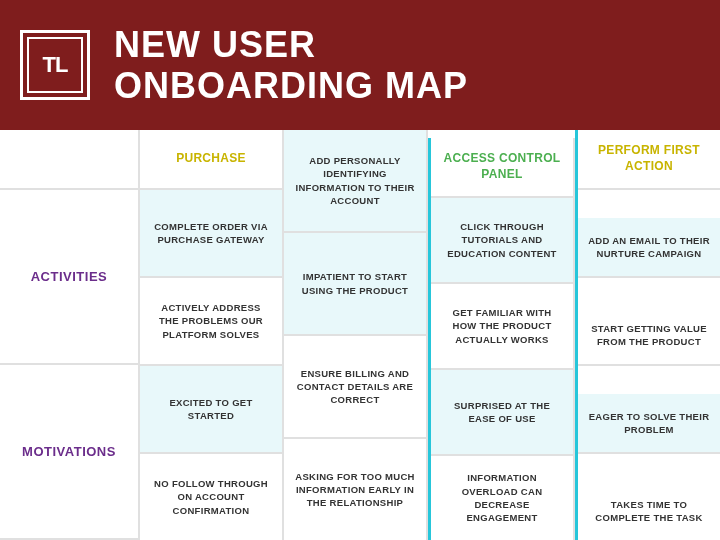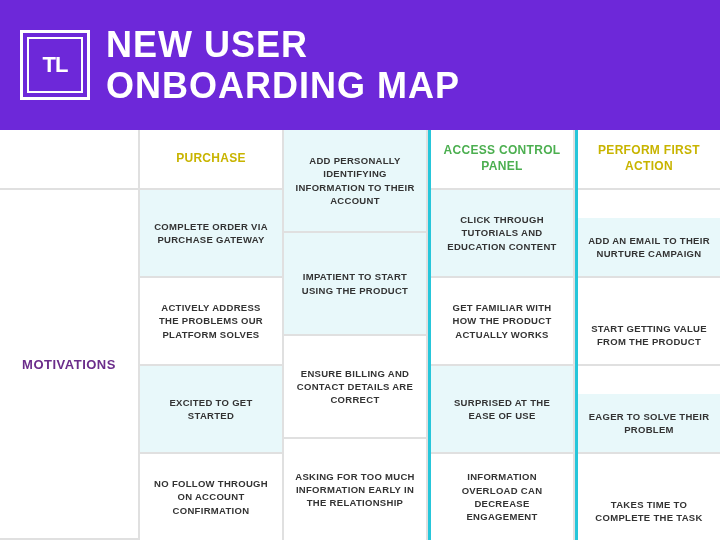--- a/index.html
+++ b/index.html
@@ -5,26 +5,26 @@
     * { box-sizing: border-box; margin: 0; padding: 0; }
     body {
       width: 720px;
       height: 540px;
       font-family: 'Arial', sans-serif;
       background: #fff;
       overflow: hidden;
     }
 
     .header {
-      background: #6d28d9;
+      background: #7f1d1d;
       height: 130px;
       display: flex;
       align-items: center;
       padding: 0 20px;
-      gap: 16px;
+      gap: 24px;
     }
 
     .logo-box {
       border: 3px solid #fff;
       width: 70px;
       height: 70px;
       display: flex;
       align-items: center;
       justify-content: center;
       position: relative;
@@ -146,20 +146,21 @@
       font-weight: 700;
       text-transform: uppercase;
       text-align: center;
       color: #333;
       letter-spacing: 0.3px;
       line-height: 1.4;
     }
 
     .col:nth-child(3) {
       border-left: 3px solid #26c6da;
+      margin-top: 8px;
     }
     .col:nth-child(4) {
       border-left: 3px solid #26c6da;
     }
 
     
     .cell.teal-bg {
       background: #e8f8fa;
     }
   </style>
@@ -174,20 +175,23 @@
     <div>NEW USER</div>
     <div>ONBOARDING MAP</div>
   </div>
 </div>
 
 <div class="table-area">
 
   <div class="row-labels">
     <div class="row-label-header"></div>
     <div class="row-label">
+      <span>Activities</span>
+    </div>
+    <div class="row-label">
       <span>Motivations</span>
     </div>
   </div>
 
   <div class="columns-area" id="columns-area">
   <div class="col">
         <div class="col-header yellow">
           <span>Purchase</span>
         </div>
         <div class="cell teal-bg">

